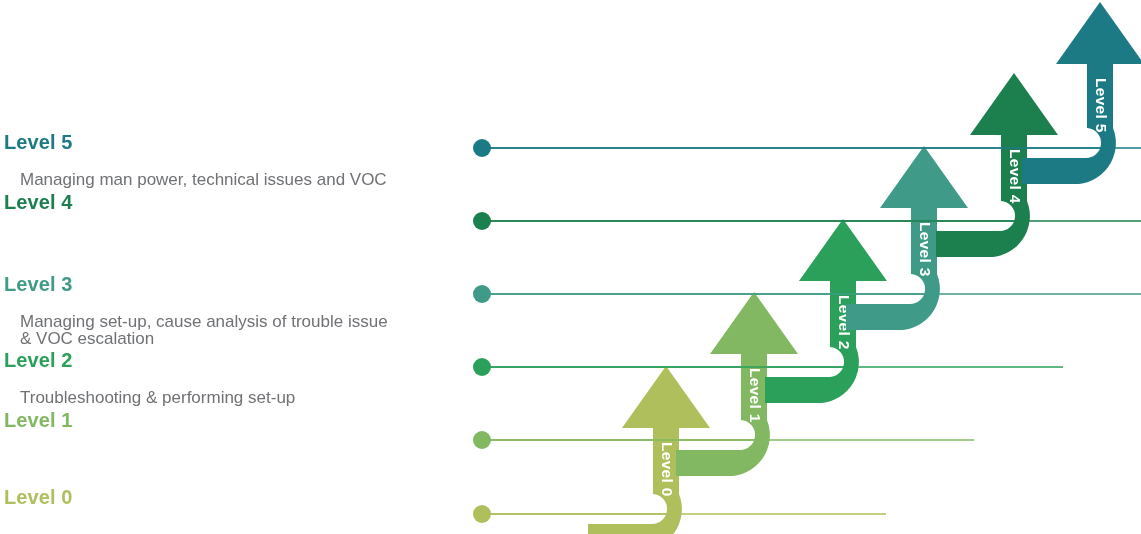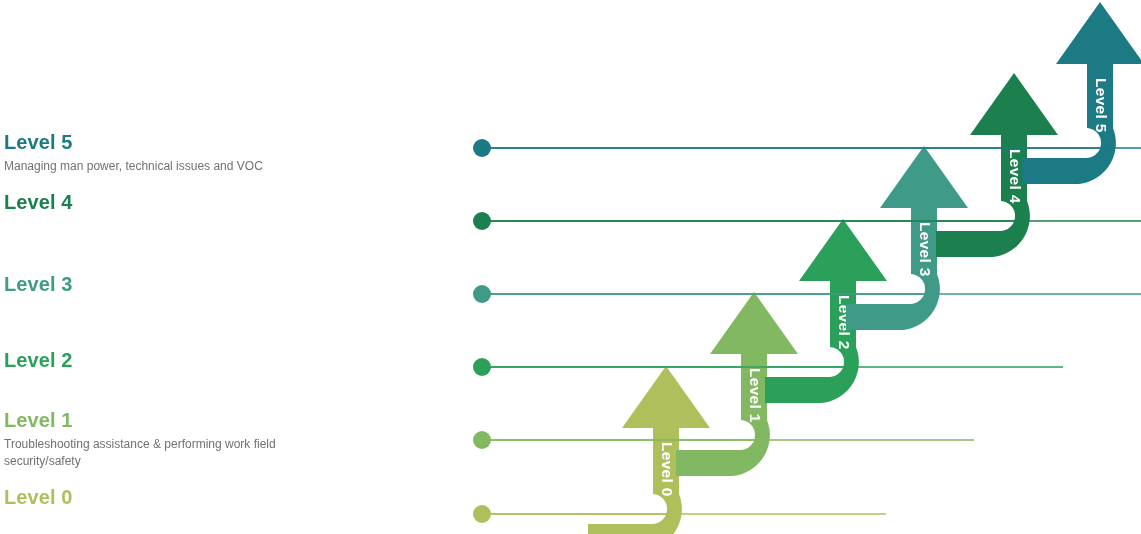--- a/index.html
+++ b/index.html
@@ -35,24 +35,24 @@
   }
   .legend-title {
     font-size: 20px;
     font-weight: bold;
     letter-spacing: 0.1px;
     line-height: 25px;
     margin: 0 0 3px 0;
     white-space: nowrap;
   }
   .legend-desc {
-    font-size: 12px;
+    font-size: 17px;
     line-height: 17px;
     color: #6f7174;
-    margin: 0;
+    margin: 16px;
     white-space: pre-line;
   }
 
   
   #diagram {
     position: absolute;
     left: 0;
     top: 0;
     width: 1141px;
     height: 534px;
@@ -76,28 +76,29 @@
   <div id="legend">
       <div class="legend-entry" style="top: 130px;">
         <div class="legend-title" style="color: rgb(28, 122, 133);">Level 5</div>
         <div class="legend-desc">Managing man power, technical issues and VOC</div>
       </div>
       <div class="legend-entry" style="top: 190px;">
         <div class="legend-title" style="color: rgb(27, 127, 78);">Level 4</div>
       </div>
       <div class="legend-entry" style="top: 272px;">
         <div class="legend-title" style="color: rgb(63, 155, 135);">Level 3</div>
+        <div class="legend-desc">Managing set-up, cause analysis of trouble issue
+&amp; VOC escalation</div>
       </div>
       <div class="legend-entry" style="top: 348px;">
         <div class="legend-title" style="color: rgb(42, 160, 90);">Level 2</div>
+        <div class="legend-desc">Troubleshooting &amp; performing set-up</div>
       </div>
       <div class="legend-entry" style="top: 408px;">
         <div class="legend-title" style="color: rgb(130, 184, 97);">Level 1</div>
-        <div class="legend-desc">Troubleshooting assistance &amp; performing work field
-security/safety</div>
       </div>
       <div class="legend-entry" style="top: 485px;">
         <div class="legend-title" style="color: rgb(174, 191, 92);">Level 0</div>
       </div>
     </div>
 
   <div id="diagram">
     <svg id="diagram-svg" width="1141" height="534" viewBox="0 0 1141 534" xmlns="http://www.w3.org/2000/svg">
         <g>
           <line x1="482" y1="514" x2="886" y2="514" stroke="#AEBF5C" stroke-width="1.6"></line>

